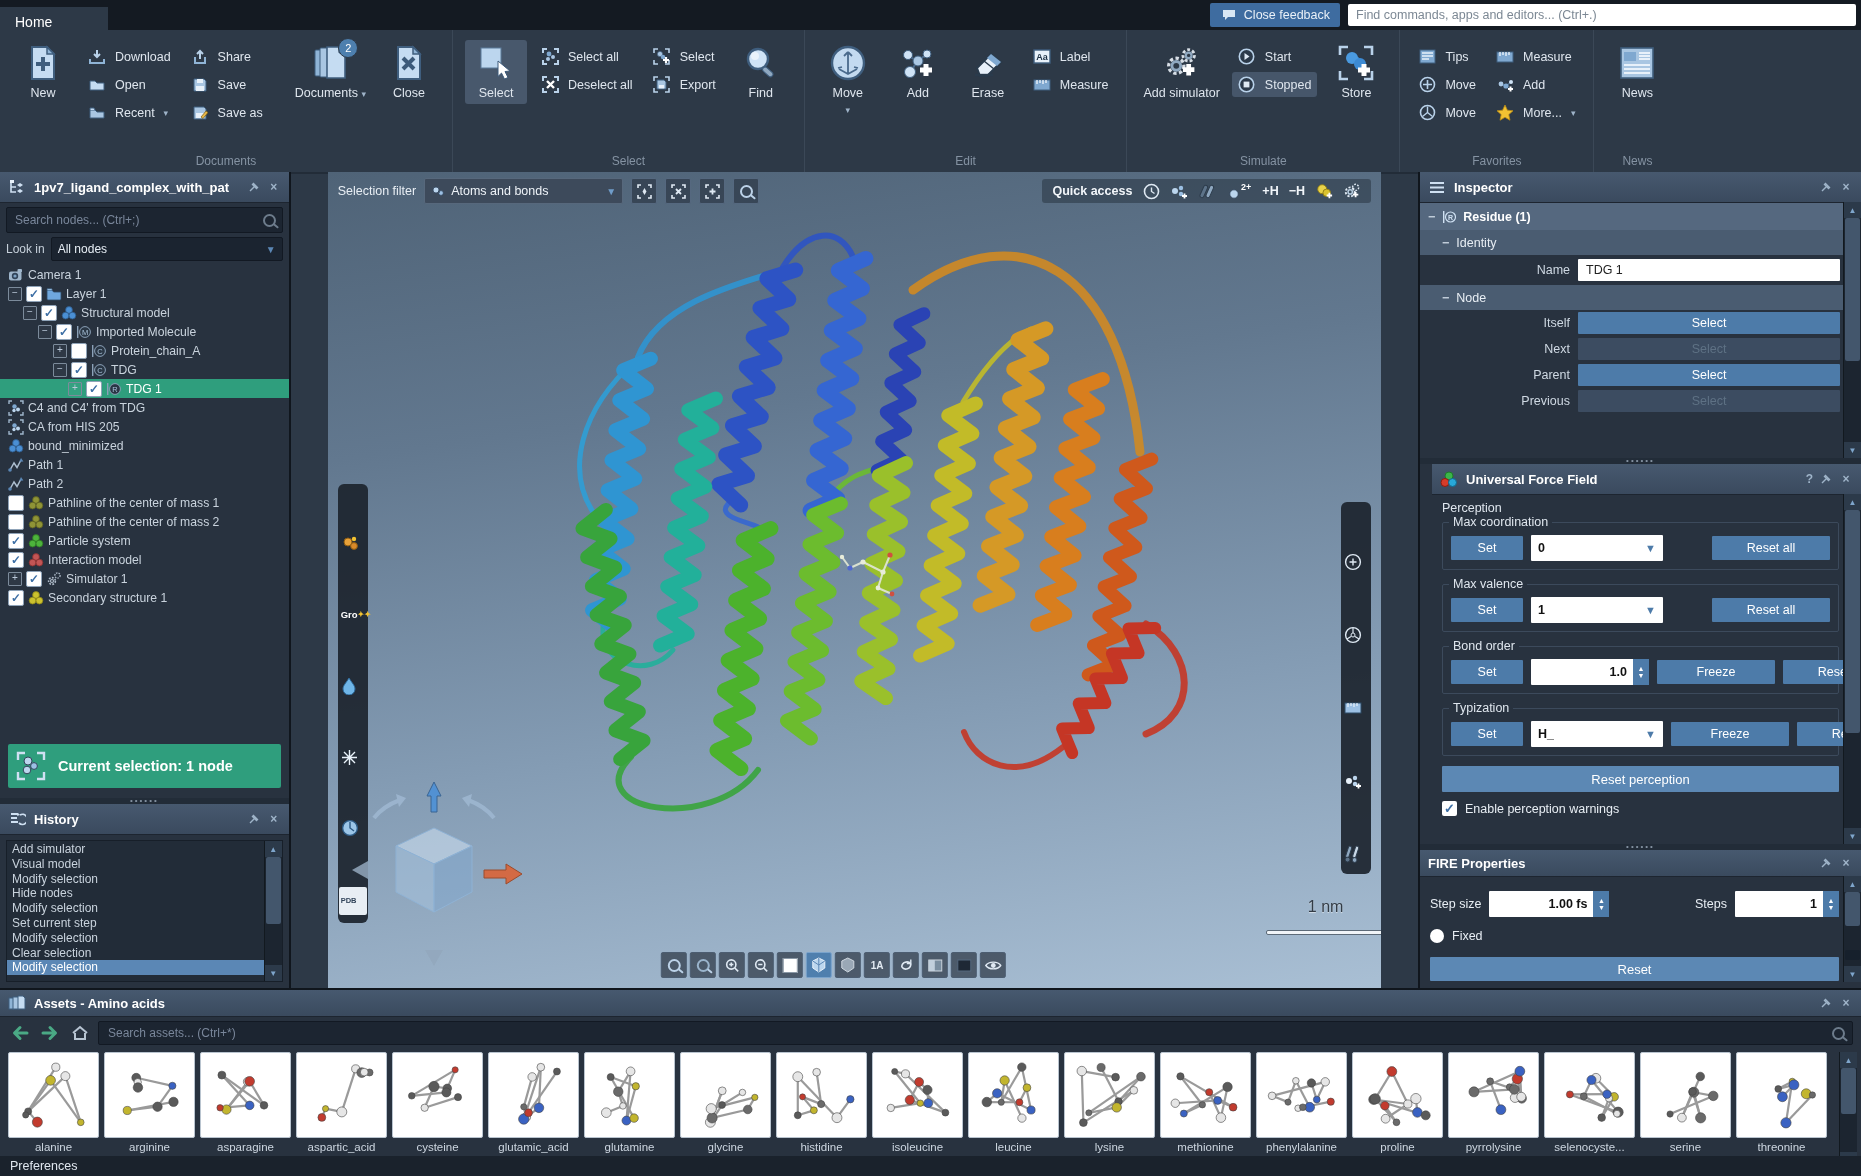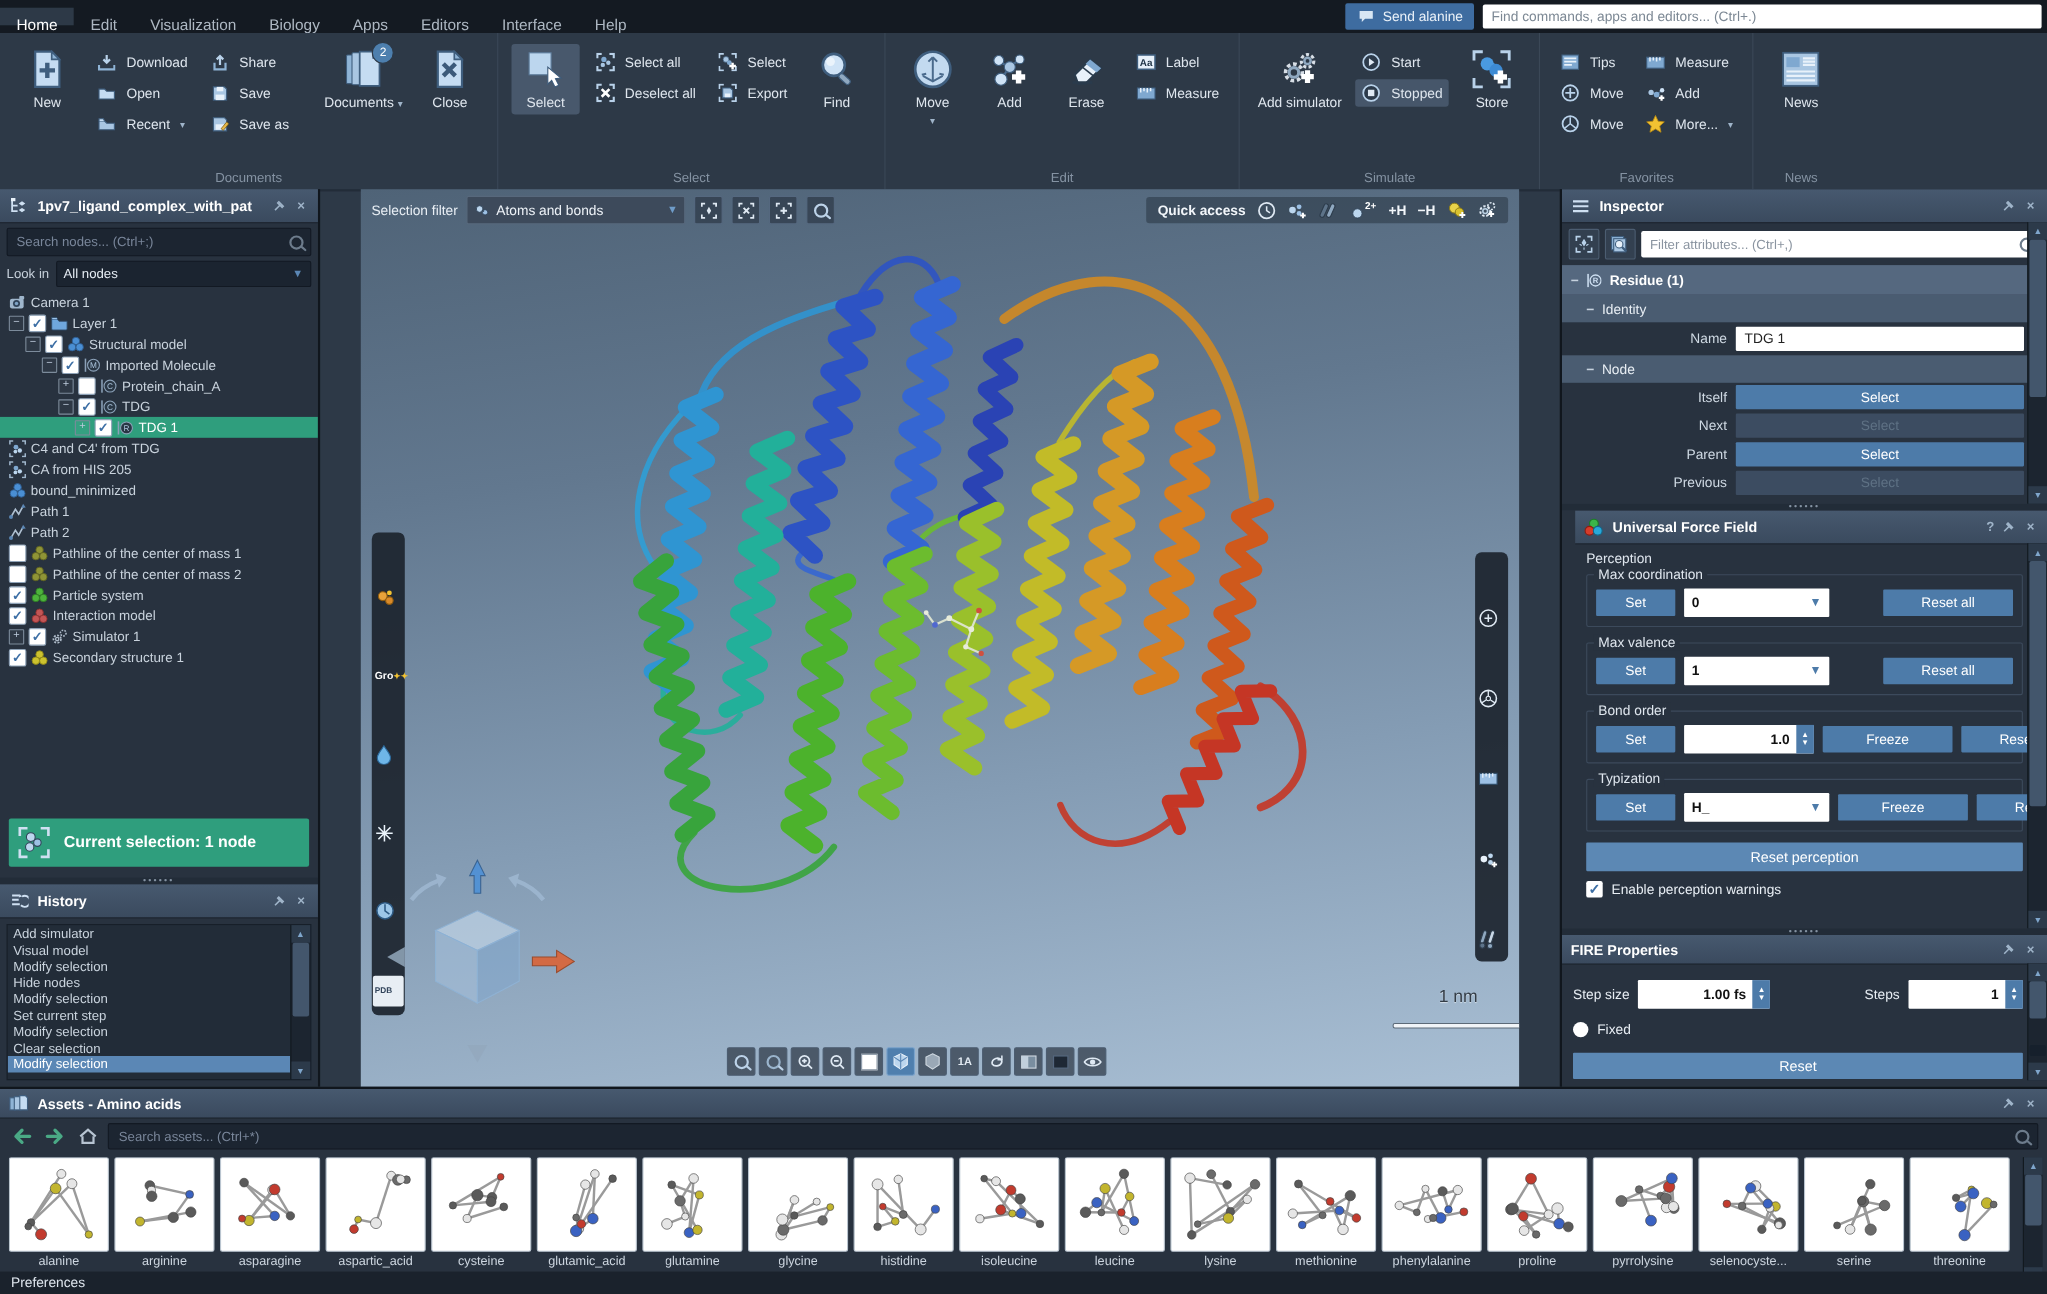--- a/index.html
+++ b/index.html
@@ -1,19 +1,19 @@
 <!DOCTYPE html>
 <html><head>
 <meta charset="utf-8">
 <style>
   html,body{margin:0;padding:0;background:#10161d;font-family:"Liberation Sans",sans-serif;}
   .app{position:relative;width:1861px;height:1176px;overflow:hidden;background:#2d3947;}
   
   .menubar{position:absolute;left:0;top:0;width:1861px;height:30px;background:#141a22;display:flex;align-items:center;}
-  .menu-items{display:flex;height:16px;}
+  .menu-items{display:flex;height:16px;flex-direction:column;}
   .menu-item{padding:0 15px;line-height:30px;font-size:14px;color:#aeb8c3;cursor:default;}
   .menu-item.active{background:#2d3947;color:#fff;}
   .menu-spacer{flex:1;}
   .feedback{display:flex;align-items:center;gap:6px;background:#3e6ca0;color:#eaf1f8;border:none;height:24px;padding:0 10px;font-size:12.5px;border-radius:2px;margin-right:8px;font-family:inherit;}
   .cmd-search{width:492px;height:22px;border:none;border-radius:2px;margin-right:5px;padding:0 8px;font-size:12.5px;color:#444;background:#fff;font-family:inherit;}
   .cmd-search::placeholder{color:#7c8894;}
   
   .ribbon{position:absolute;left:0;top:30px;width:1861px;height:142px;background:#2d3947;display:flex;border-bottom:2px solid #222c38;}
   .rgroup{position:relative;display:flex;align-items:flex-start;gap:8px;padding:10px 12px 24px 12px;border-right:1px solid #3b4857;}
   .rgroup-label{position:absolute;left:0;right:0;bottom:4px;text-align:center;font-size:12px;color:#8593a3;}
@@ -154,21 +154,21 @@
         <div class="menu-item">Interface</div>
         <div class="menu-item">Help</div>
       </div>
     <div class="menu-spacer"></div>
     <button class="feedback">
       <span class="ic">
           <svg width="14" height="12" viewBox="0 0 14 12">
             <path d="M1 1 h12 v7 h-7 l-3 3 v-3 h-2 z" fill="#d7e6f4"></path>
           </svg>
         </span>
-      <span>Send alanine</span>
+      <span>Close feedback</span>
     </button>
     <input class="cmd-search" placeholder="Find commands, apps and editors... (Ctrl+.)" style="">
   </div>
 
   <div class="ribbon">
 
     <div class="rgroup">
       <div class="bigbtn">
         <span class="icL">
             <svg width="30" height="36" viewBox="0 0 30 36">
@@ -1120,40 +1120,20 @@
           <span>Inspector</span>
           <span class="ptools">
               <span class="ptool">
                 <svg width="12" height="12" viewBox="0 0 12 12">
                   <path d="M2 10 l4-4 M5 2 l5 5 M4 3 l5 5" stroke="#9fb4c9" stroke-width="1.4"></path>
                 </svg>
               </span>
               <span class="ptool">×</span>
             </span>
         </div>
-        <div class="insp-filter">
-          <span class="insp-ibtn">
-              <svg width="16" height="16" viewBox="0 0 16 16">
-                <path d="M1 5 v-4 h4 M11 1 h4 v4 M15 11 v4 h-4 M5 15 h-4 v-4" stroke="#b9d2ea" stroke-width="1.6" fill="none"></path>
-                <path d="M8 4 l1.6 2.6 L8 9.2 6.4 6.6z M4 8 l2 1.2 M12 8 l-2 1.2 M8 13 l0 -2" fill="#b9d2ea" stroke="#b9d2ea" stroke-width="1"></path>
-              </svg>
-            </span>
-          <span class="insp-ibtn">
-              <svg width="18" height="16" viewBox="0 0 18 16">
-                <rect x="1" y="1" width="11" height="12" fill="#8fb4d6" stroke="#3f5e7e"></rect>
-                <rect x="3" y="3" width="11" height="12" fill="#a9c6e2" stroke="#3f5e7e"></rect>
-                <circle cx="8" cy="8" r="3.4" fill="#e8f1fa" stroke="#3f5e7e"></circle>
-                <path d="M10.5 10.5 l4 4" stroke="#3f5e7e" stroke-width="2"></path>
-              </svg>
-            </span>
-          <span class="insp-input">
-            <input placeholder="Filter attributes... (Ctrl+,)" style="">
-            <span class="mag dark"></span>
-          </span>
-        </div>
         <div class="secthead">
           <span class="minus-g">−</span>
           <span class="ic" style="width:14px;height:14px">
               <svg width="14" height="14" viewBox="0 0 14 14">
                 <rect x="1" y="1" width="1.4" height="12" fill="#cfe0f2"></rect>
                 <circle cx="8.5" cy="7" r="5" fill="none" stroke="#cfe0f2" stroke-width="1.2"></circle>
                 <text x="8.5" y="9.6" text-anchor="middle" font-size="7" fill="#cfe0f2" font-family="Liberation Sans,sans-serif">R</text>
               </svg>
             </span>
           <span>Residue (1)</span>

